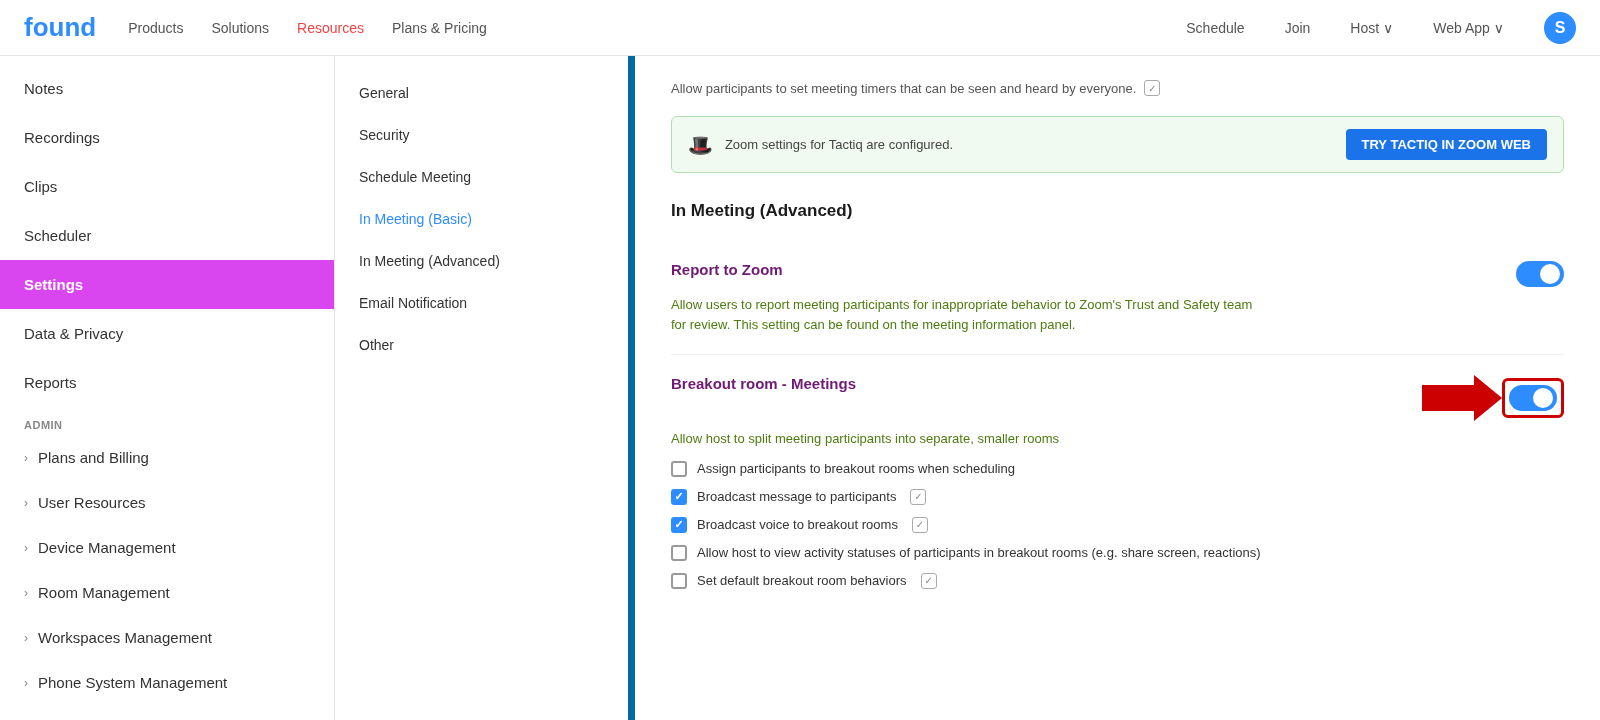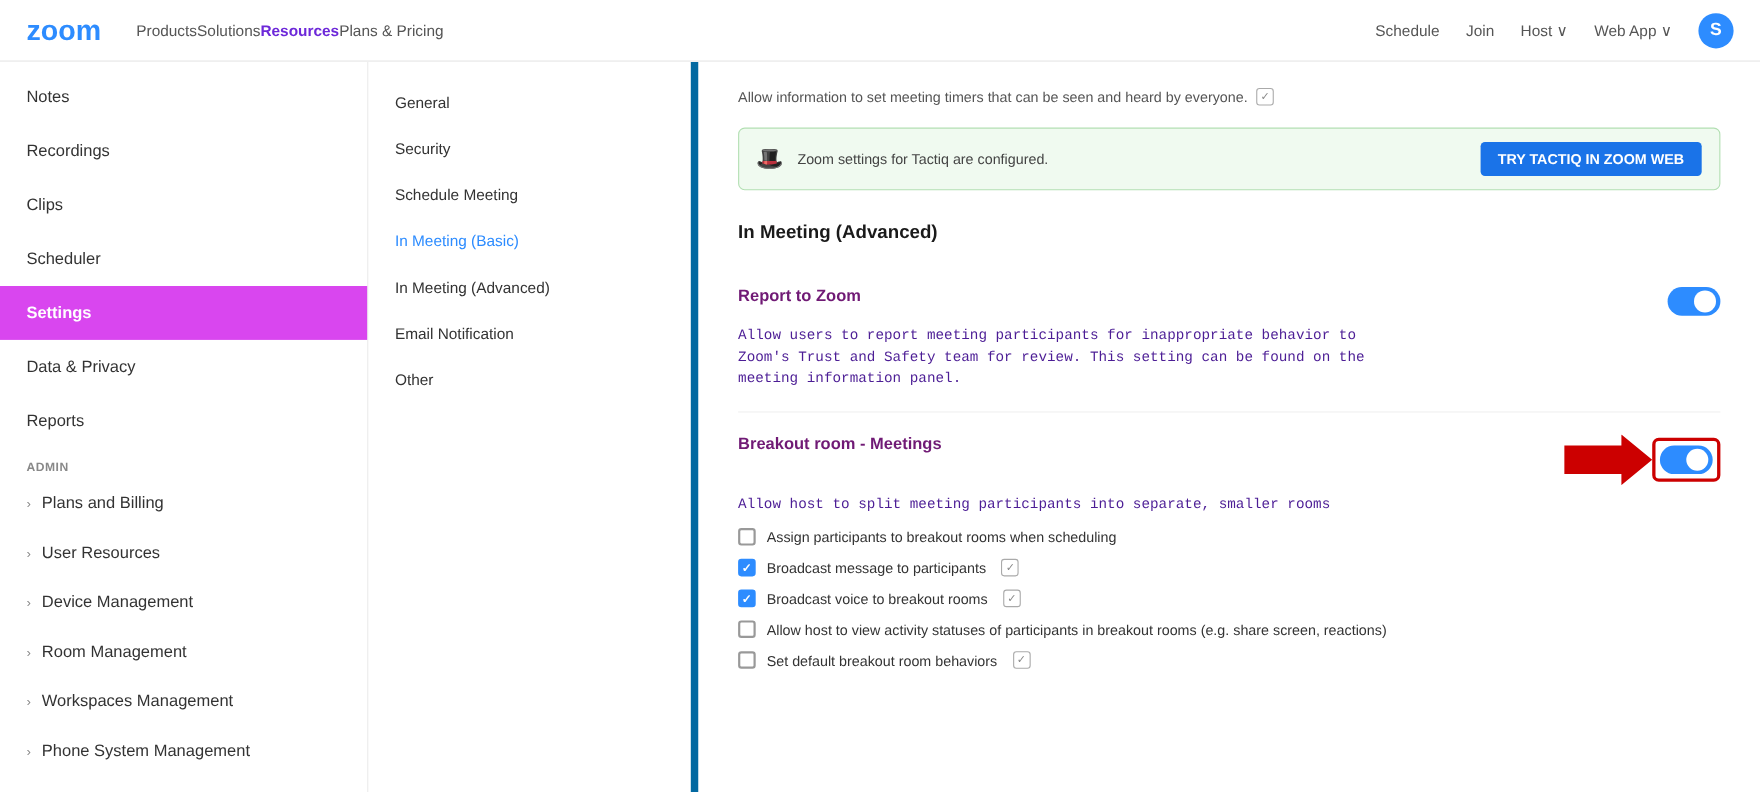--- a/index.html
+++ b/index.html
@@ -5,24 +5,24 @@
     * { box-sizing: border-box; margin: 0; padding: 0; }
     body { font-family: -apple-system, BlinkMacSystemFont, 'Segoe UI', sans-serif; font-size: 14px; color: #333; background: #fff; overflow: hidden; }
 
     
     .top-nav {
       display: flex; align-items: center; height: 56px; padding: 0 24px;
       border-bottom: 1px solid #e5e5e5; background: #fff;
       position: fixed; top: 0; left: 0; right: 0; z-index: 100;
     }
     .logo { color: #2D8CFF; font-size: 26px; font-weight: 700; margin-right: 32px; }
-    .nav-links { display: flex; align-items: flex-start; flex: 1; }
+    .nav-links { display: flex; align-items: flex-start; gap: 28px; flex: 1; }
     .nav-link { color: #555; text-decoration: none; font-size: 14px; cursor: pointer; }
-    .nav-link.active { color: #6d28d9; font-weight: bold; }
-    .nav-right { display: flex; align-items: center; gap: 24px; }
+    .nav-link.active { color: #ef4444; }
+    .nav-right { display: flex; align-items: center; gap: 40px; }
     .nav-right-link { color: #555; font-size: 14px; cursor: pointer; }
     .host-btn { display: flex; align-items: center; gap: 4px; color: #555; font-size: 14px; cursor: pointer; }
     .web-app-btn { display: flex; align-items: center; gap: 4px; color: #555; font-size: 14px; cursor: pointer; }
     .avatar { width: 32px; height: 32px; border-radius: 50%; background: #2D8CFF; color: #fff; display: flex; align-items: center; justify-content: center; font-size: 16px; font-weight: 700; cursor: pointer; }
 
     
     .layout { display: flex; margin-top: 56px; height: calc(100vh - 56px); }
 
     
     .left-sidebar {
@@ -71,21 +71,21 @@
       background: #1a73e8; color: #fff; border: none; border-radius: 4px;
       padding: 8px 16px; font-size: 13px; font-weight: 600; cursor: pointer; white-space: nowrap;
     }
 
     
     .section-title { font-size: 17px; font-weight: 700; color: #1a1a1a; margin-bottom: 20px; }
     .setting-row { padding: 20px 0; border-bottom: 1px solid #f0f0f0; }
     .setting-row:last-child { border-bottom: none; }
     .setting-header { display: flex; align-items: flex-start; justify-content: space-between; margin-bottom: 8px; }
     .setting-name { font-size: 15px; font-weight: 600; color: #701a75; }
-    .setting-desc { font-size: 13px; color: #4c1d95; line-height: 1.5; max-width: 600px; font-family: Liberation Mono, monospace; }
+    .setting-desc { font-size: 13px; color: #4d7c0f; line-height: 1.5; max-width: 600px; }
 
     
     .toggle-wrapper { position: relative; display: inline-block; width: 48px; height: 26px; flex-shrink: 0; margin-left: 20px; }
     .toggle-input { opacity: 0; width: 0; height: 0; }
     .toggle-slider {
       position: absolute; cursor: pointer; top: 0; left: 0; right: 0; bottom: 0;
       background: #2D8CFF; border-radius: 26px; transition: 0.2s;
     }
     .toggle-slider:before {
       position: absolute; content: ""; height: 20px; width: 20px;
@@ -111,21 +111,21 @@
     .info-icon { display: inline-flex; align-items: center; justify-content: center; width: 16px; height: 16px; border: 1px solid #aaa; border-radius: 3px; font-size: 10px; color: #888; margin-left: 4px; cursor: pointer; }
 
     
     ::-webkit-scrollbar { width: 6px; }
     ::-webkit-scrollbar-thumb { background: #ccc; border-radius: 3px; }
   </style>
 </head>
 <body>
 
 <nav class="top-nav">
-  <div class="logo">zoom</div>
+  <div class="logo">found</div>
   <div class="nav-links">
     <span class="nav-link">Products</span>
     <span class="nav-link">Solutions</span>
     <span class="nav-link active">Resources</span>
     <span class="nav-link">Plans &amp; Pricing</span>
   </div>
   <div class="nav-right">
     <span class="nav-right-link">Schedule</span>
     <span class="nav-right-link">Join</span>
     <span class="host-btn">Host ∨</span>
@@ -180,21 +180,21 @@
     <div class="mid-item active">In Meeting (Basic)</div>
     <div class="mid-item">In Meeting (Advanced)</div>
     <div class="mid-item">Email Notification</div>
     <div class="mid-item">Other</div>
   </div>
 
   <main class="main-content">
 
     <div style="margin-bottom: 20px;">
       <div style="font-size:13px; color:#555; margin-bottom:4px; display:flex; align-items:center; gap:8px;">
-        <span>Allow information to set meeting timers that can be seen and heard by everyone.</span>
+        <span>Allow participants to set meeting timers that can be seen and heard by everyone.</span>
         <span style="display:inline-flex;align-items:center;justify-content:center;width:16px;height:16px;border:1px solid #aaa;border-radius:3px;font-size:10px;color:#888;">✓</span>
       </div>
     </div>
 
     <div class="tactiq-banner">
       <span class="tactiq-icon">🎩</span>
       <span class="tactiq-text">Zoom settings for Tactiq are configured.</span>
       <button class="tactiq-btn">TRY TACTIQ IN ZOOM WEB</button>
     </div>
 

